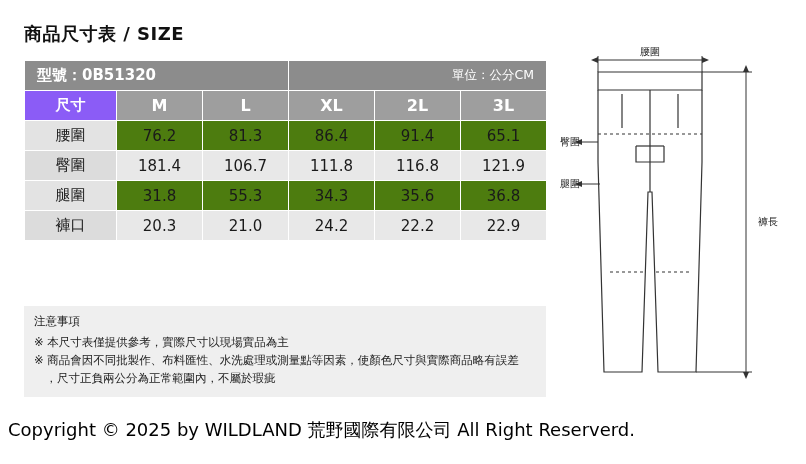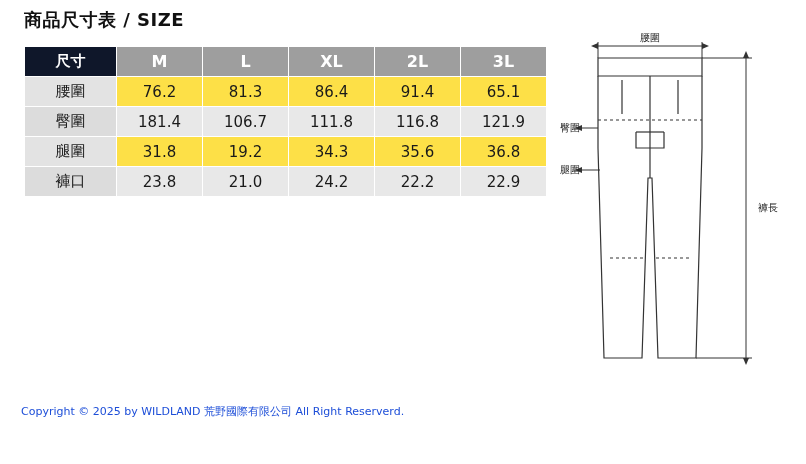--- a/index.html
+++ b/index.html
@@ -14,20 +14,21 @@
     font-family: "DejaVu Sans", "Liberation Sans", sans-serif;
     color: #1a1a1a;
     overflow: hidden;
     position: relative;
   }
 
   .page {
     position: relative;
     width: 806px;
     height: 372px;
+    margin-top: 14px;
   }
 
   
   .title {
     position: absolute;
     left: 24px;
     top: 8px;
     font-size: 18px;
     font-weight: bold;
     letter-spacing: 0.5px;
@@ -79,33 +80,33 @@
 
   
   .head-row td {
     background: #9e9e9e;
     color: #ffffff;
     font-weight: bold;
     font-size: 16px;
     height: 30px;
   }
   .head-row td.first {
-    background: #0f172a;
+    background: #8b5cf6;
     font-size: 15px;
   }
 
   
   tbody tr td.rowhead {
     background: #e3e3e3;
     color: #1a1a1a;
     font-size: 15px;
     font-weight: normal;
   }
   tbody tr td.val {
-    background: #fde047;
+    background: #4d7c0f;
     color: #1a1a1a;
     font-size: 15px;
   }
   tbody tr:nth-child(even) td.val {
     background: #e8e8e8;
   }
   tbody tr:nth-child(even) td.rowhead {
     background: #dcdcdc;
   }
 
@@ -126,24 +127,24 @@
   .notes .note-line {
     font-size: 11.5px;
     color: #222;
     line-height: 1.55;
     white-space: pre;
   }
 
   
   .copyright {
     position: absolute;
-    left: 21px;
+    left: 8px;
     top: 404px;
-    font-size: 11px;
-    color: #1d4ed8;
+    font-size: 18px;
+    color: #000000;
   }
 
   
   .diagram {
     position: absolute;
     left: 560px;
     top: 28px;
     width: 230px;
     height: 360px;
   }
@@ -165,20 +166,24 @@
     <table class="size-table">
       <colgroup>
         <col style="width:92px">
         <col style="width:86px">
         <col style="width:86px">
         <col style="width:86px">
         <col style="width:86px">
         <col style="width:86px">
       </colgroup>
       <thead>
+        <tr class="model-row">
+          <td class="model-label" colspan="3">型號：0B51320</td>
+          <td class="unit-label" colspan="3">單位：公分CM</td>
+        </tr>
         <tr class="head-row">
           <td class="first">尺寸</td>
           <td>M</td>
           <td>L</td>
           <td>XL</td>
           <td>2L</td>
           <td>3L</td>
         </tr>
       </thead>
       <tbody>
@@ -194,37 +199,43 @@
           <td class="rowhead">臀圍</td>
           <td class="val">181.4</td>
           <td class="val">106.7</td>
           <td class="val">111.8</td>
           <td class="val">116.8</td>
           <td class="val">121.9</td>
         </tr>
         <tr>
           <td class="rowhead">腿圍</td>
           <td class="val">31.8</td>
-          <td class="val">19.2</td>
+          <td class="val">55.3</td>
           <td class="val">34.3</td>
           <td class="val">35.6</td>
           <td class="val">36.8</td>
         </tr>
         <tr>
           <td class="rowhead">褲口</td>
-          <td class="val">23.8</td>
+          <td class="val">20.3</td>
           <td class="val">21.0</td>
           <td class="val">24.2</td>
           <td class="val">22.2</td>
           <td class="val">22.9</td>
         </tr>
       </tbody>
     </table>
   </div>
 
+  <div class="notes">
+    <div class="notes-title">注意事項</div>
+    <div class="note-line">※ 本尺寸表僅提供參考，實際尺寸以現場實品為主</div>
+    <div class="note-line">※ 商品會因不同批製作、布料匯性、水洗處理或測量點等因素，使顏色尺寸與實際商品略有誤差</div>
+    <div class="note-line">　，尺寸正負兩公分為正常範圍內，不屬於瑕疵</div>
+  </div>
 
   <div class="copyright">Copyright © 2025 by WILDLAND 荒野國際有限公司 All Right Reserverd.</div>
 
   <div class="diagram">
     <svg width="230" height="360" viewBox="0 0 230 360">
       <defs>
         <marker id="arrL" markerWidth="8" markerHeight="8" refX="7" refY="3" orient="auto">
           <path d="M7,0 L0,3 L7,6 z" fill="#333"></path>
         </marker>
         <marker id="arrR" markerWidth="8" markerHeight="8" refX="1" refY="3" orient="auto">

